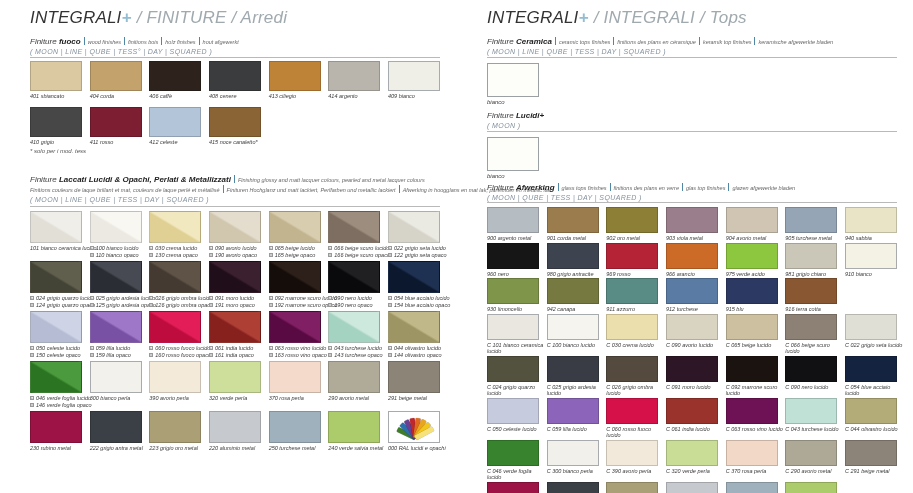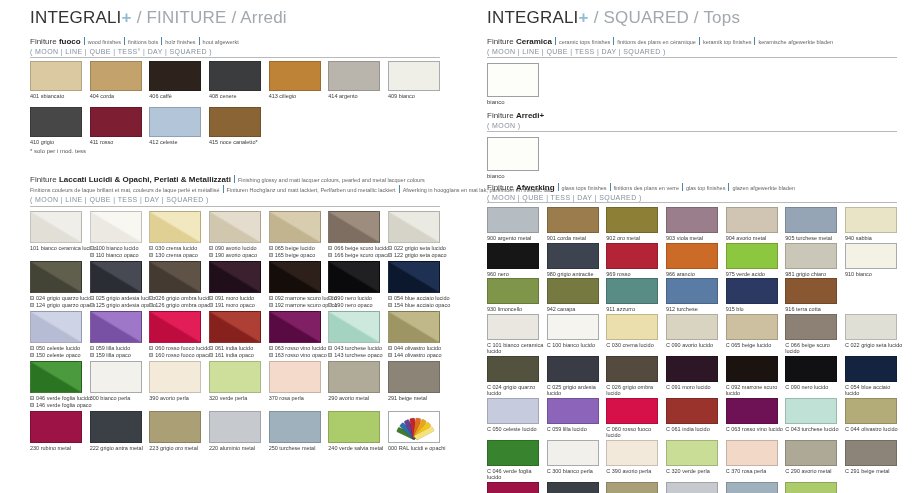--- a/index.html
+++ b/index.html
@@ -1,18 +1,18 @@
 <!DOCTYPE html>
 <html><head>
 <meta charset="utf-8">
 <style>
   html,body{margin:0;padding:0;background:#fff;}
   .page{position:relative;width:913px;height:493px;background:#ffffff;overflow:hidden;
         font-family:"Liberation Sans",sans-serif;color:#333;}
-  .panel{position:absolute;top:0;width:410px;height:477px;}
+  .panel{position:absolute;top:0;width:410px;height:477px;font-style:italic;}
   .panel.left{left:30px;} .panel.right{left:487px;}
   .abs{position:absolute;left:0;}
 
   .title{top:8px;font-size:17px;letter-spacing:.2px;white-space:nowrap;}
   .title .plus{font-weight:bold;color:#93bdd2;}
   .title .rest{color:#9fa9ae;}
 
   .shead{font-size:8px;color:#3c3c3c;white-space:nowrap;}
   .shead .sh-prefix{font-weight:normal;}
   .shead .sh-name{font-weight:bold;color:#222;}
@@ -386,38 +386,38 @@
           <div class="lb">
             <div><span>000 RAL lucidi e opachi</span></div>
           </div>
         </div>
       </div>
   </div>
 
   <div class="panel right">
     <div class="abs title">
       <span>INTEGRALI</span><span class="plus">+</span>
-      <span class="rest">/ SQUARED / Tops</span>
+      <span class="rest">/ INTEGRALI / Tops</span>
     </div>
 
     <div class="abs" style="top:37px;">
       <div class="shead">
         <span class="sh-prefix">Finiture </span><span class="sh-name">Ceramica</span><span class="sh-trans"><span class="bar"></span><span class="tr">ceramic tops finishes</span><span class="bar"></span><span class="tr">finitions des plans en céramique</span><span class="bar"></span><span class="tr">keramik top finishes</span><span class="bar"></span><span class="tr">keramische afgewerkte bladen</span></span>
       </div>
       <div class="smodels">( MOON | LINE | QUBE | TESS | DAY | SQUARED )</div>
     </div>
     <div class="abs rule" style="top:57px;"></div>
     <div class="abs" style="top:63px;">
       <div class="single-swatch"></div>
       <div class="single-label">bianco</div>
     </div>
 
     <div class="abs" style="top:111px;">
       <div class="shead">
-        <span class="sh-prefix">Finiture </span><span class="sh-name">Arredi+</span>
+        <span class="sh-prefix">Finiture </span><span class="sh-name">Lucidi+</span>
       </div>
       <div class="smodels">( MOON )</div>
     </div>
     <div class="abs rule" style="top:131px;"></div>
     <div class="abs" style="top:137px;">
       <div class="single-swatch"></div>
       <div class="single-label">bianco</div>
     </div>
 
     <div class="abs" style="top:183px;">

